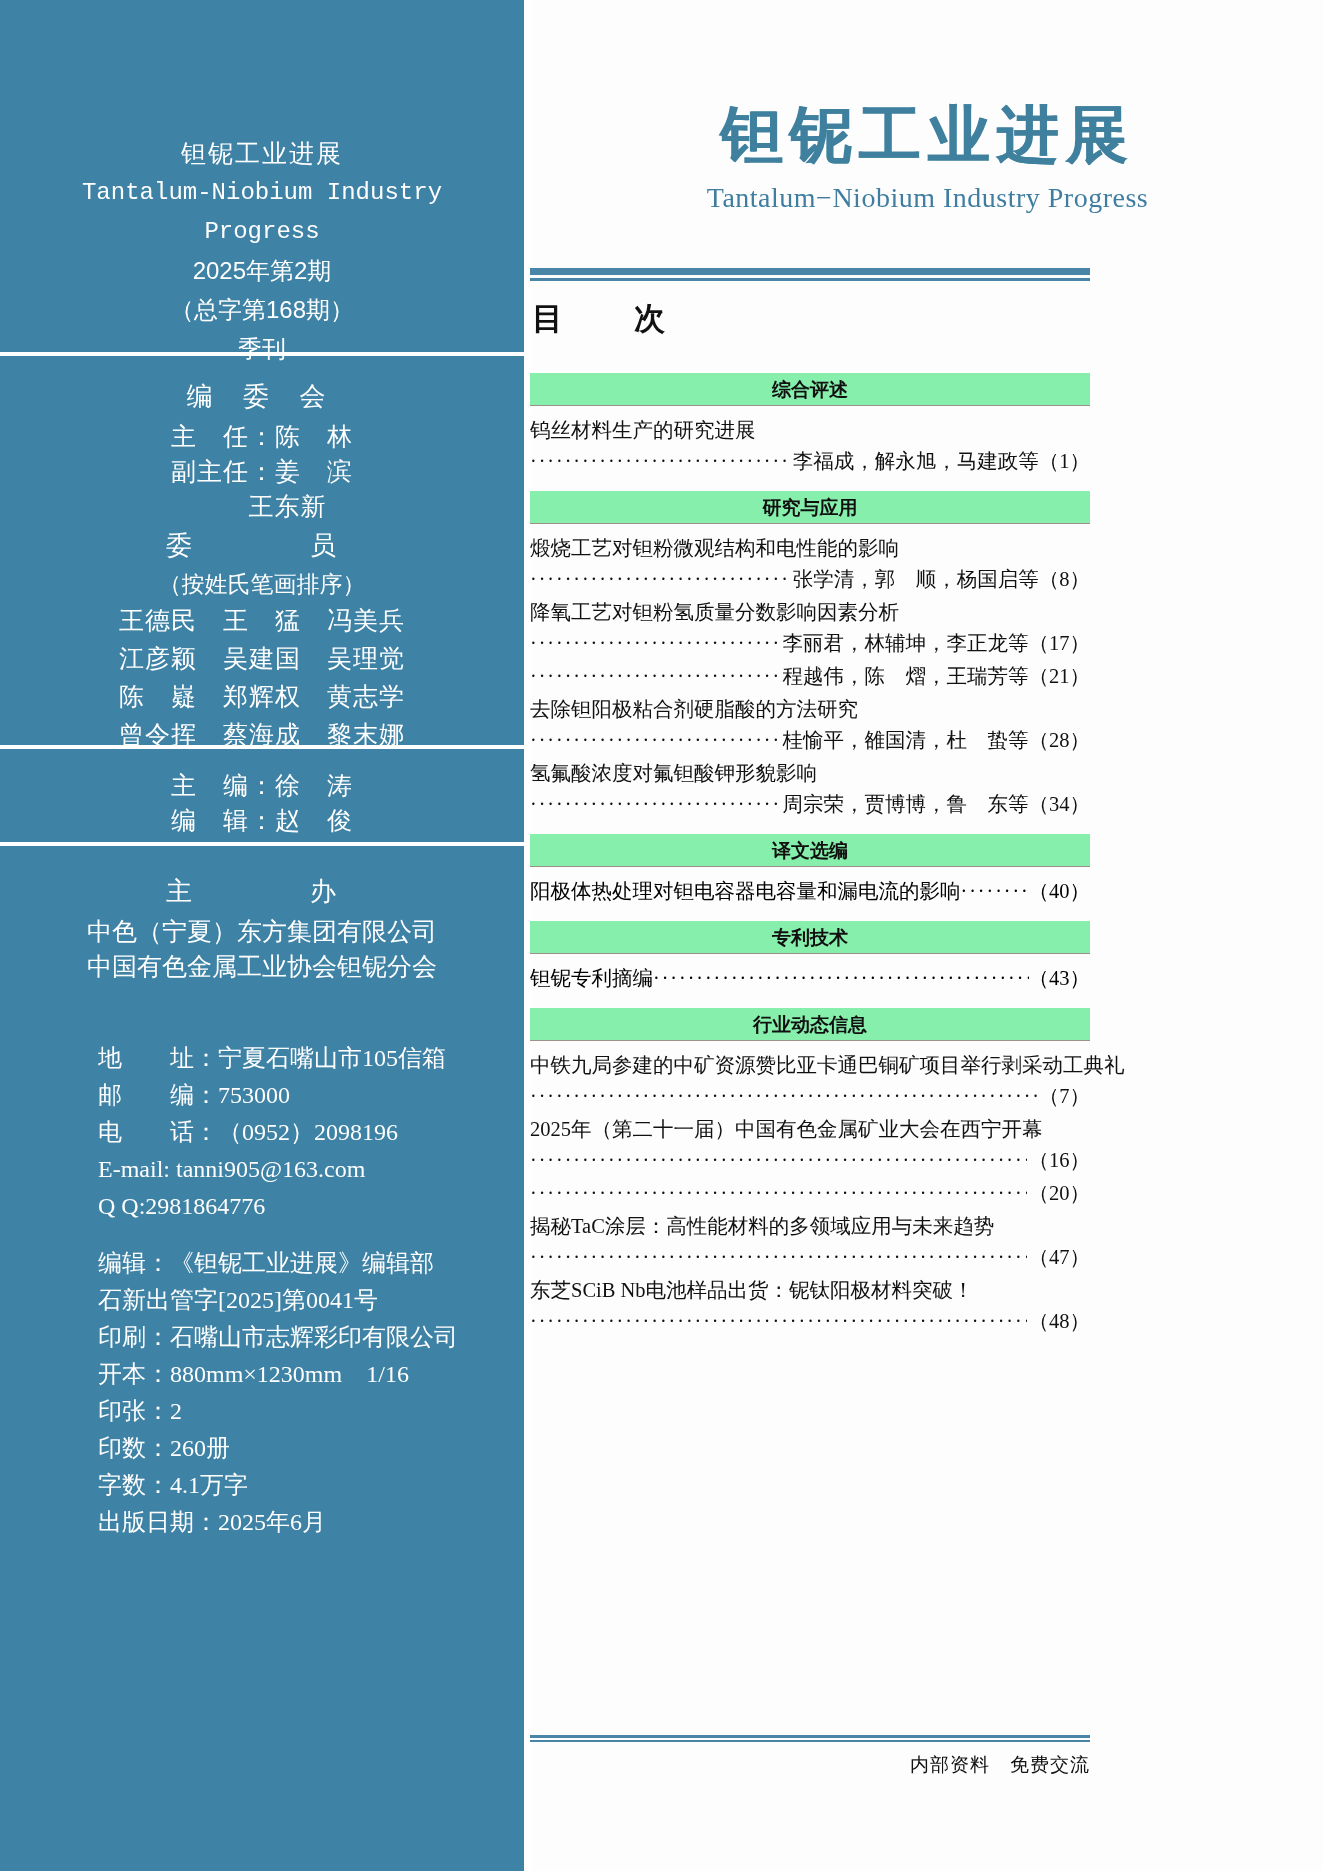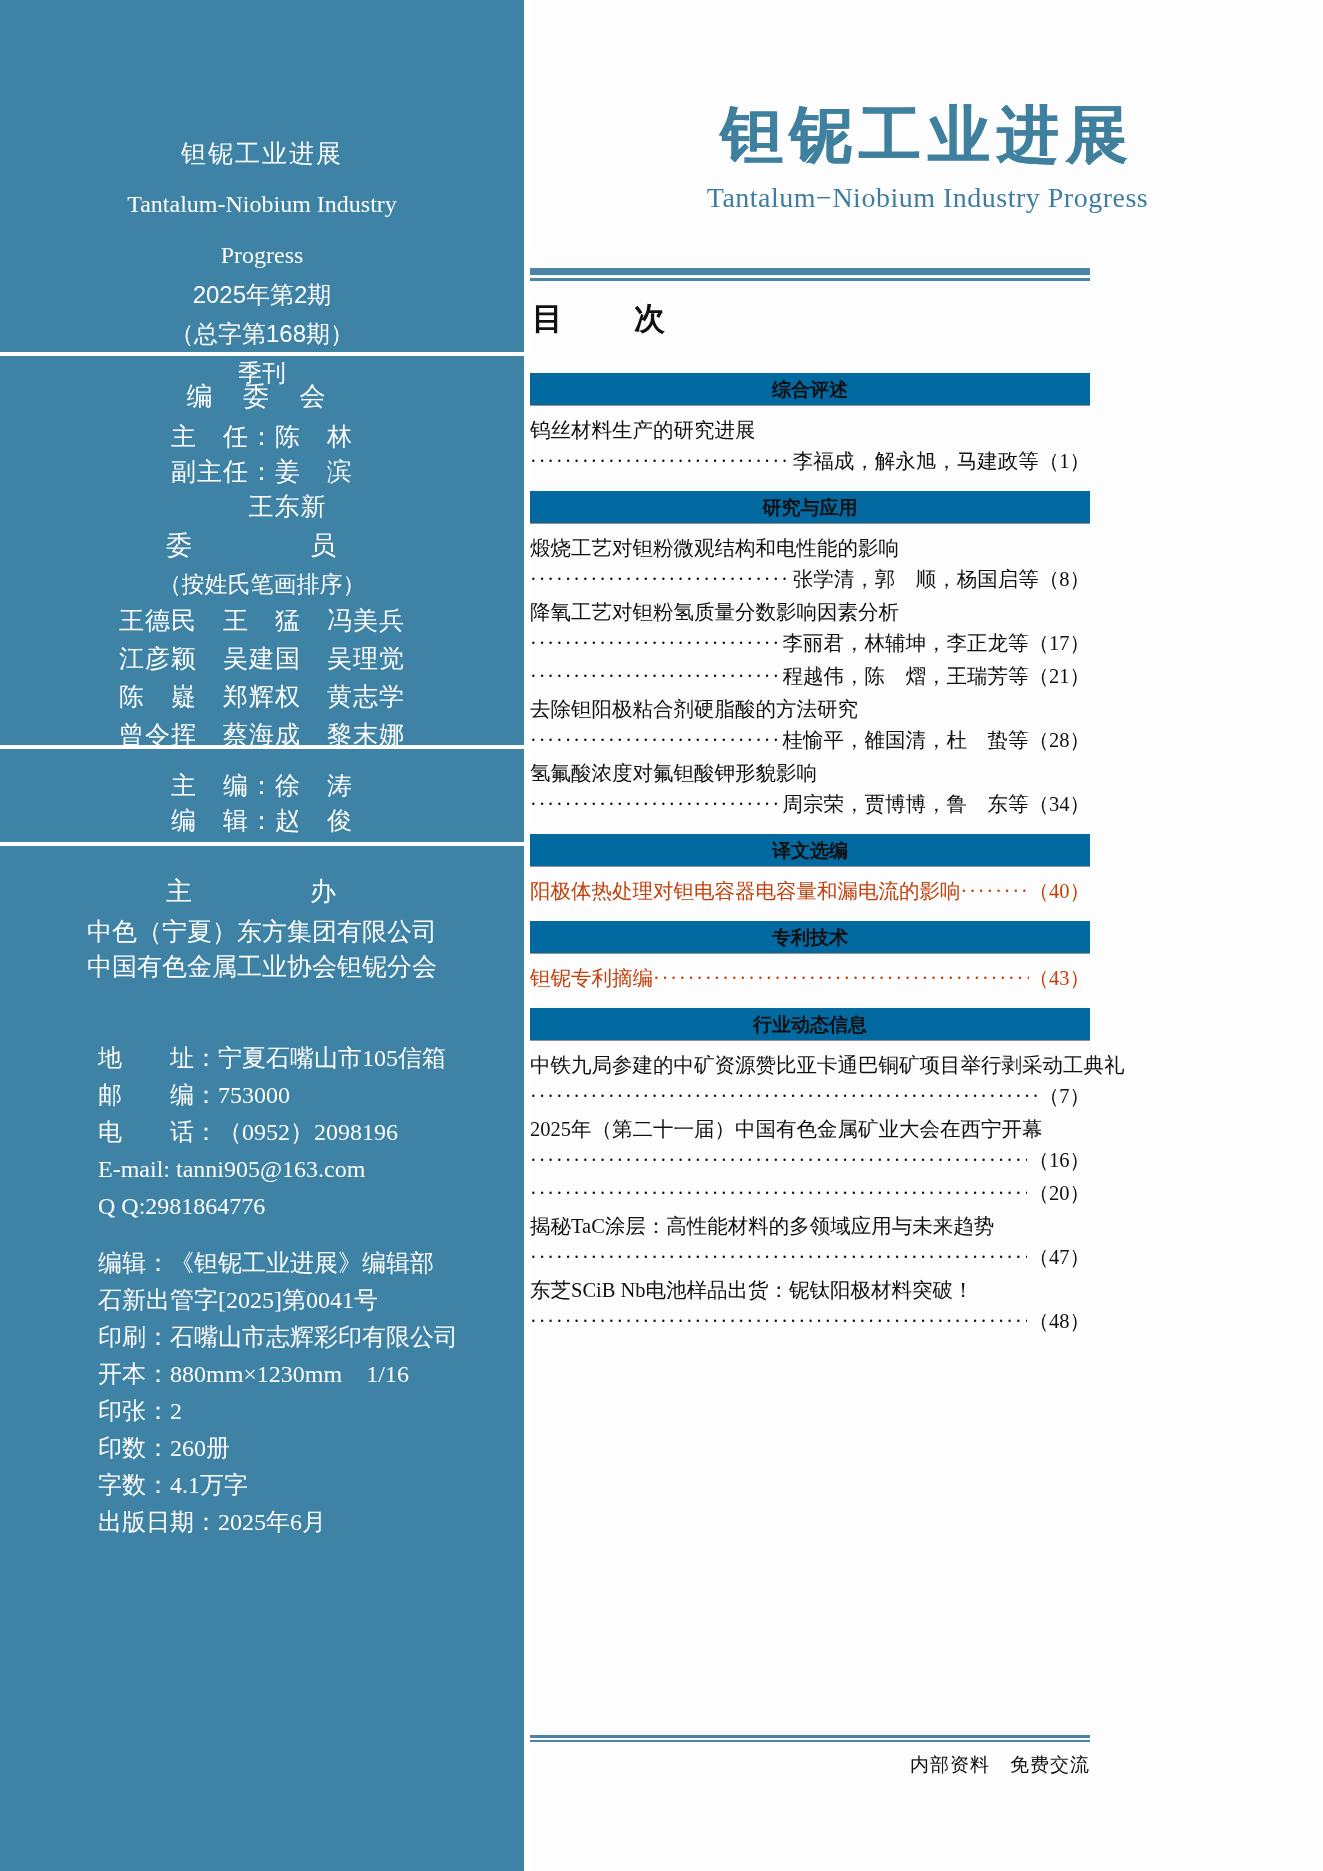--- a/index.html
+++ b/index.html
@@ -29,22 +29,22 @@
   .cv-block{ position:absolute; left:0; width:524px; text-align:center; }
   .cv-rule{
     position:absolute; left:0; width:524px; height:4px; background:#ffffff;
   }
 
   .ttl-cn{
     font-family:"Liberation Sans", sans-serif;
     font-size:25px; letter-spacing:2px; line-height:39px; font-weight:400;
   }
   .ttl-en{
-    font-family:Liberation Serif, serif;
-    font-size:24px; line-height:39px; font-weight:400;margin-top:12px;
+    font-family:Liberation Mono, monospace;
+    font-size:24px; line-height:39px; font-weight:400;
   }
   .ttl-sub{
     font-family:"Liberation Sans", sans-serif;
     font-size:24px; line-height:39px;
   }
 
   .hd{ font-size:26px; letter-spacing:12px; line-height:44px; }
   .ln{ font-size:25px; line-height:35px; }
   .ln-sp{ font-size:25px; line-height:35px; letter-spacing:1px;}
   .ln-small{ font-size:23px; line-height:34px; }
@@ -79,21 +79,21 @@
     position:absolute; left:0; top:298px; width:760px;
     text-align:left;
     font-family:"Liberation Sans", sans-serif;
     font-weight:bold; font-size:31px; letter-spacing:20px;
     color:#111;
   }
 
   #entries{ position:absolute; left:-2px; top:373px; width:560px; }
 
   .sec-bar{
-    background:#0369a1; color:#101010;
+    background:#86efac; color:#101010;
     font-family:"Liberation Sans", sans-serif;
     font-weight:bold; font-size:19px;
     text-align:center; line-height:33px; height:33px;
     margin-top:14px; margin-bottom:9px;
     border-bottom:1px solid #9d8f8b;
   }
   .sec-bar:first-child{ margin-top:0; }
 
   .item{ margin-bottom:2px; }
   .t-line{
@@ -104,21 +104,21 @@
     text-align:right; white-space:nowrap;
     display:flex; align-items:baseline;
   }
   .a-line .dots{
     flex:1 1 auto; overflow:hidden; white-space:nowrap;
     letter-spacing:2.0px; font-size:20px; color:#111;
   }
   .a-line .who{ flex:0 0 auto; padding-left:2px; }
   
   .one-line{
-    font-size:20.5px; line-height:31px; color:#c2410c;
+    font-size:20.5px; line-height:31px; color:#000000;
     display:flex; align-items:flex-start; white-space:nowrap;
   }
   .one-line .ttl{ flex:0 0 auto; }
   .one-line .dots{
     flex:1 1 auto; overflow:hidden; white-space:nowrap;
     letter-spacing:2.0px; font-size:20px;
   }
   .one-line .pg{ flex:0 0 auto; }
 
   #foot-rule{

